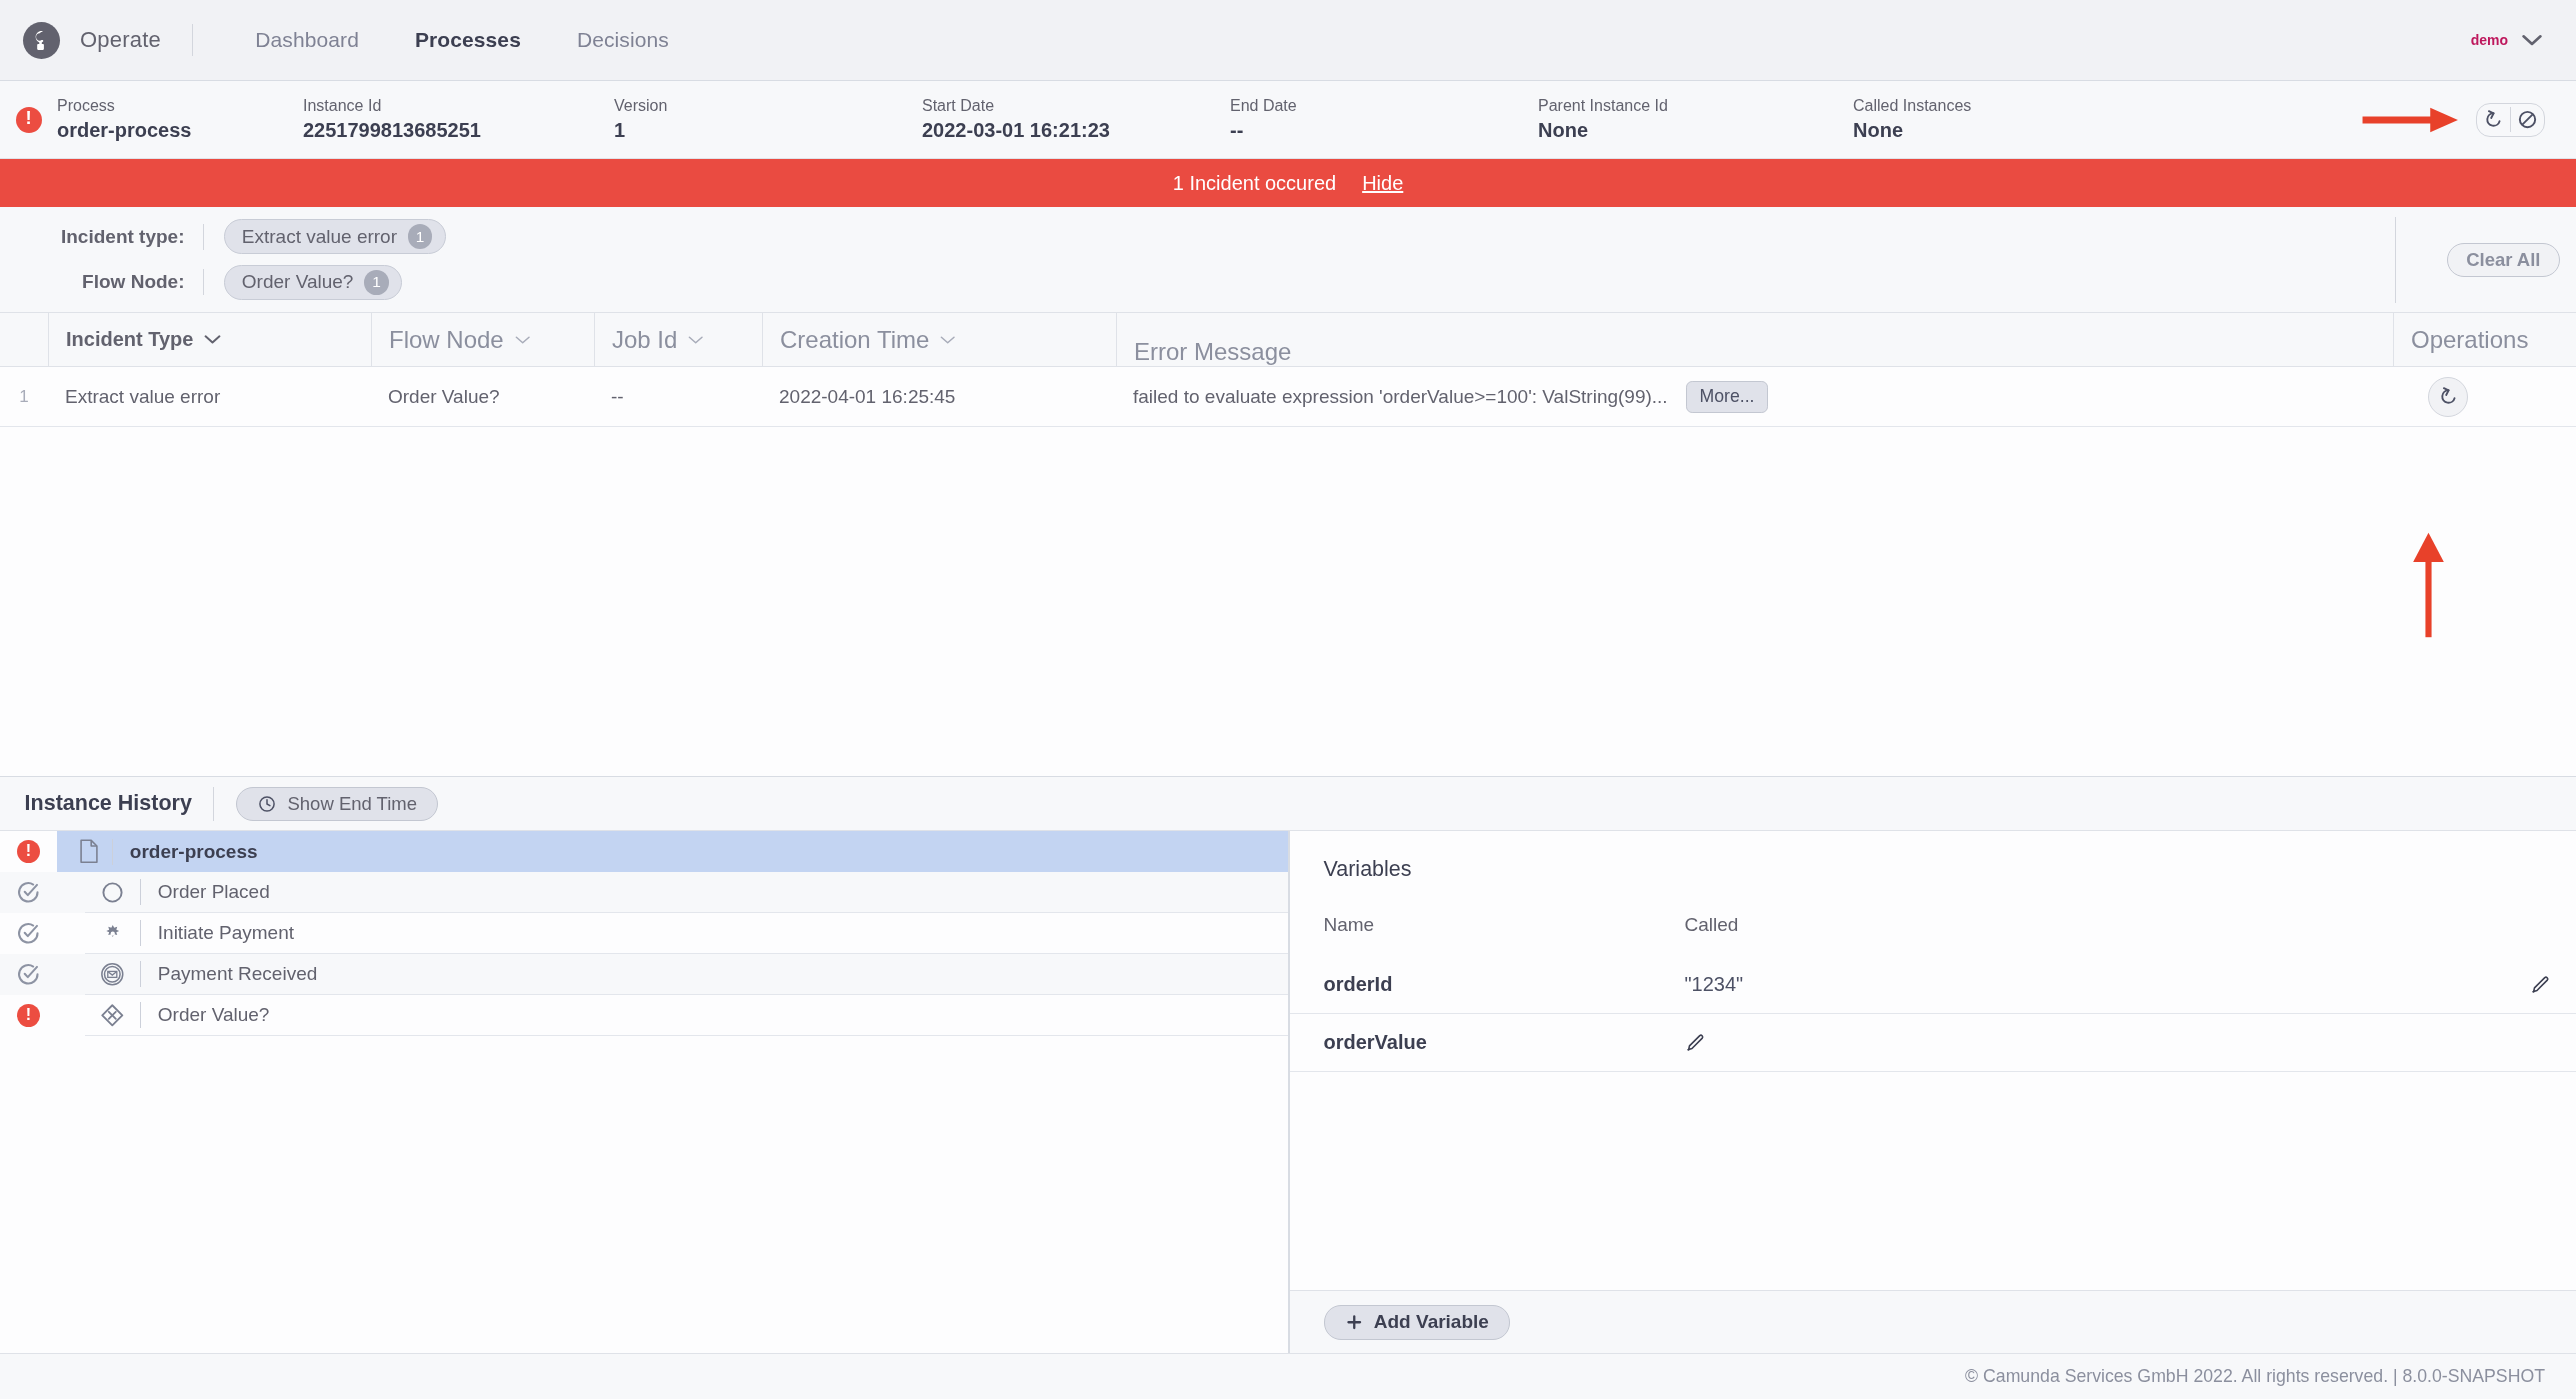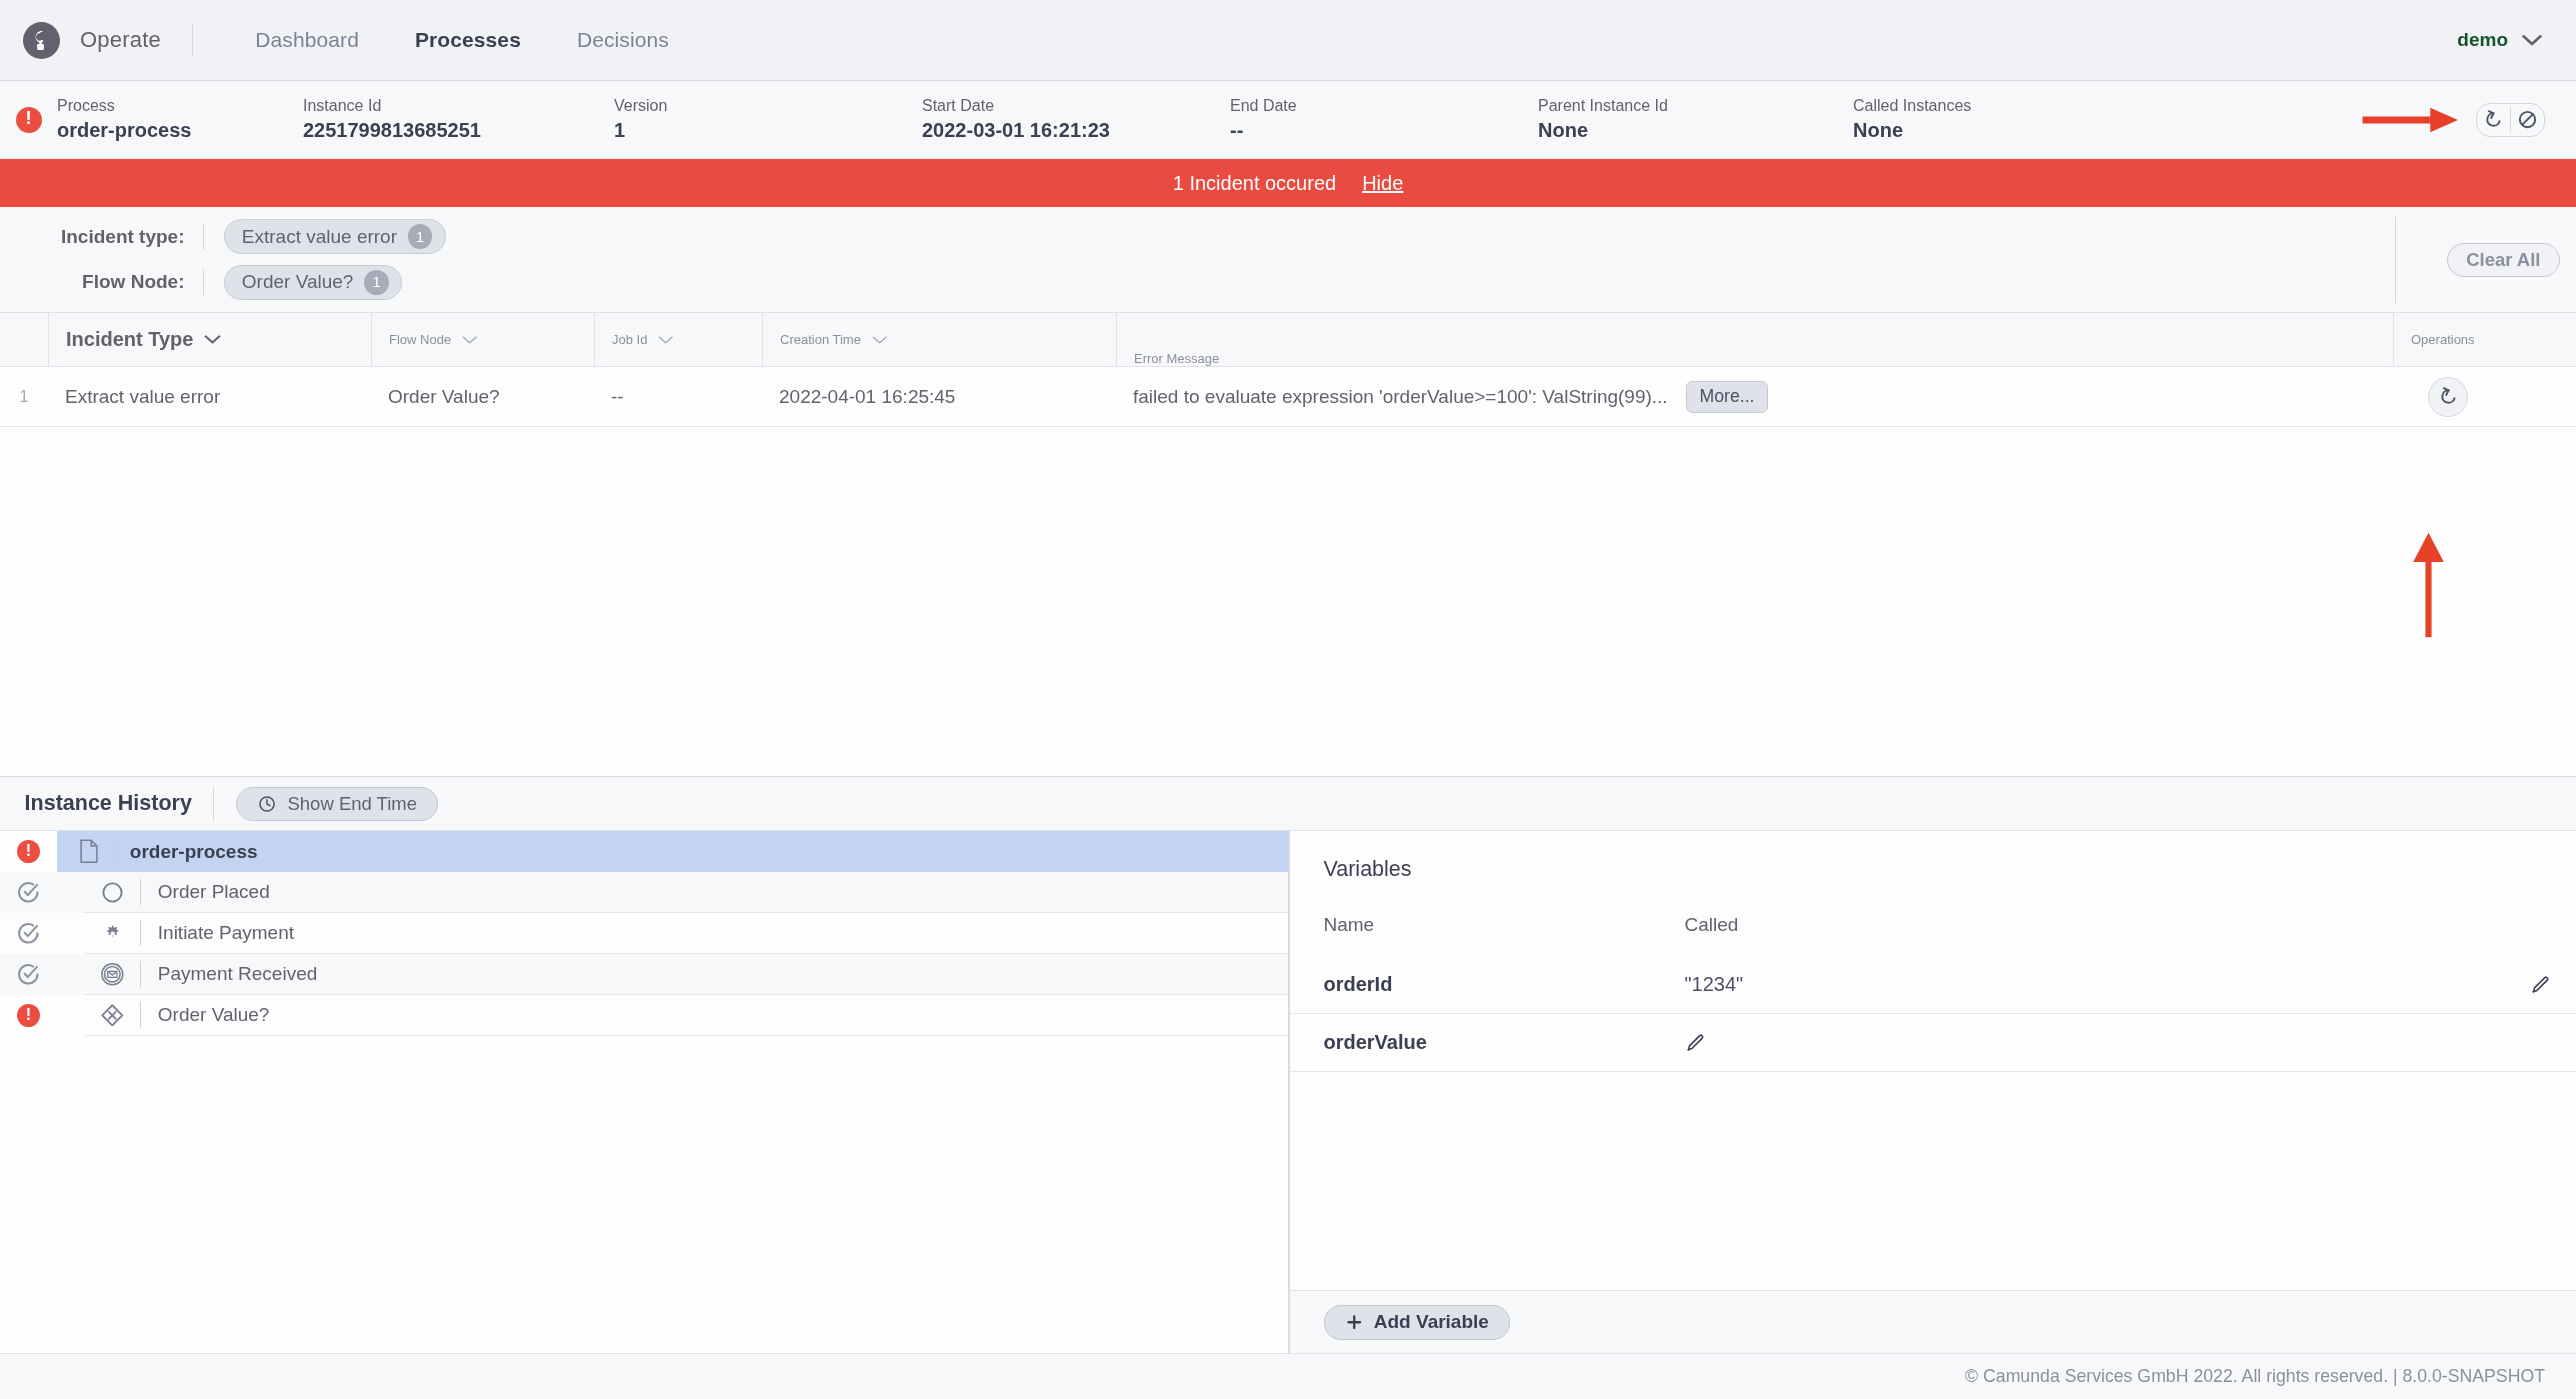--- a/index.html
+++ b/index.html
@@ -29,21 +29,21 @@
   .brand-name { font-size: 22px; color: #62626e; font-weight: 400; letter-spacing: 0.2px; }
   .nav-div { width: 0.8px; height: 32px; background: #d3d6dd; margin: 0 35px 0 4.6px; }
   .nav-links { display: flex; align-items: center; gap: 0; }
   .nav-link {
     font-size: 21px; color: #7f8294; padding: 0 28px; cursor: pointer;
     letter-spacing: 0.1px;
   }
   .nav-link.active { color: #3c3f51; font-weight: bold; }
   .spacer { flex: 1; }
   .user { display: flex; align-items: center; gap: 14px; cursor: pointer; }
-  .user-name { font-size: 19px; color: #14532d; font-weight: bold; margin-left: 7px; }
+  .user-name { font-size: 14px; color: #be185d; font-weight: bold; margin-left: 7px; }
   .chev { display:block; }
 
   
   .inst-header {
     height: 78px; flex: 0 0 78px;
     background: #f7f8fa;
     border-bottom: 0.8px solid #e0e3e9;
     display: flex; align-items: center;
     padding: 0 28px 0 0;
     position: relative;
@@ -122,21 +122,21 @@
 
   
   .table-region { flex: 1 1 auto; background: #7f1d1d; display: flex; flex-direction: column; min-height: 0; }
   .thead {
     height: 54px; flex: 0 0 54px; background: #f7f8fa;
     border-bottom: 0.8px solid #dfe2e8;
     display: flex; align-items: stretch;
   }
   .th {
     display: flex; align-items: center; gap: 10.8px;
-    font-size: 13px; color: #8b8f9e; padding-left: 17px;
+    font-size: 24px; color: #8b8f9e; padding-left: 17px;
     border-left: 0.8px solid #dfe2e8; cursor: pointer;
   }
   .th:first-child { border-left: none; }
   .th.sorted { color: #62626e; font-weight: bold; font-size: 20px; }
   .th.plain { cursor: default; }
   .col-num   { width: 48px; }
   .col-type  { width: 323px; }
   .col-node  { width: 223px; }
   .col-job   { width: 168px; }
   .col-time  { width: 354px; }

